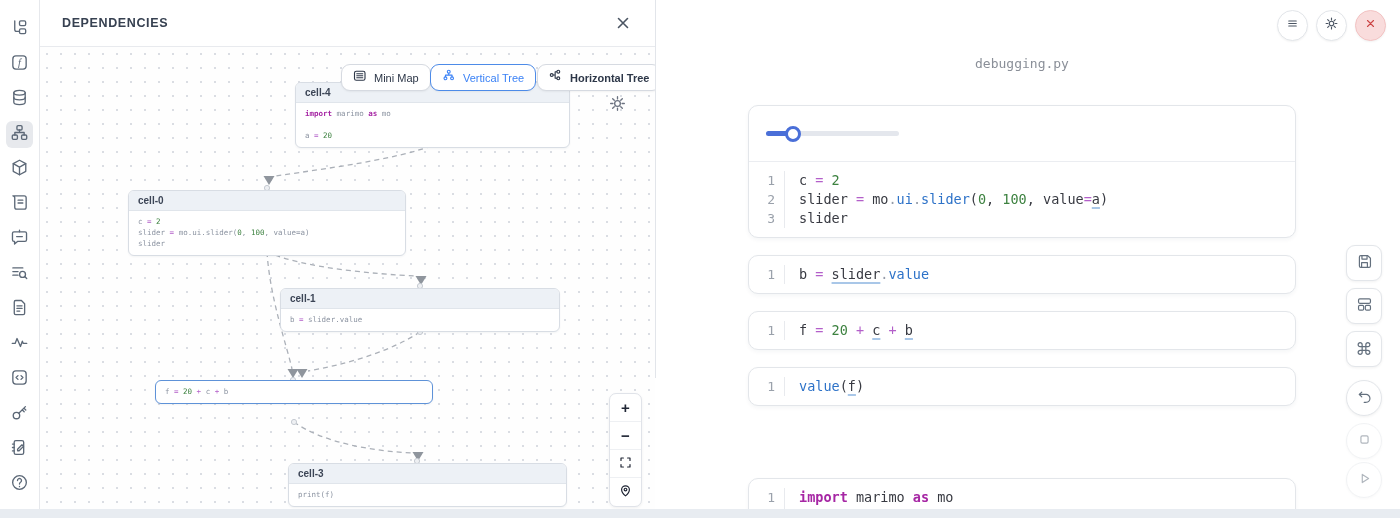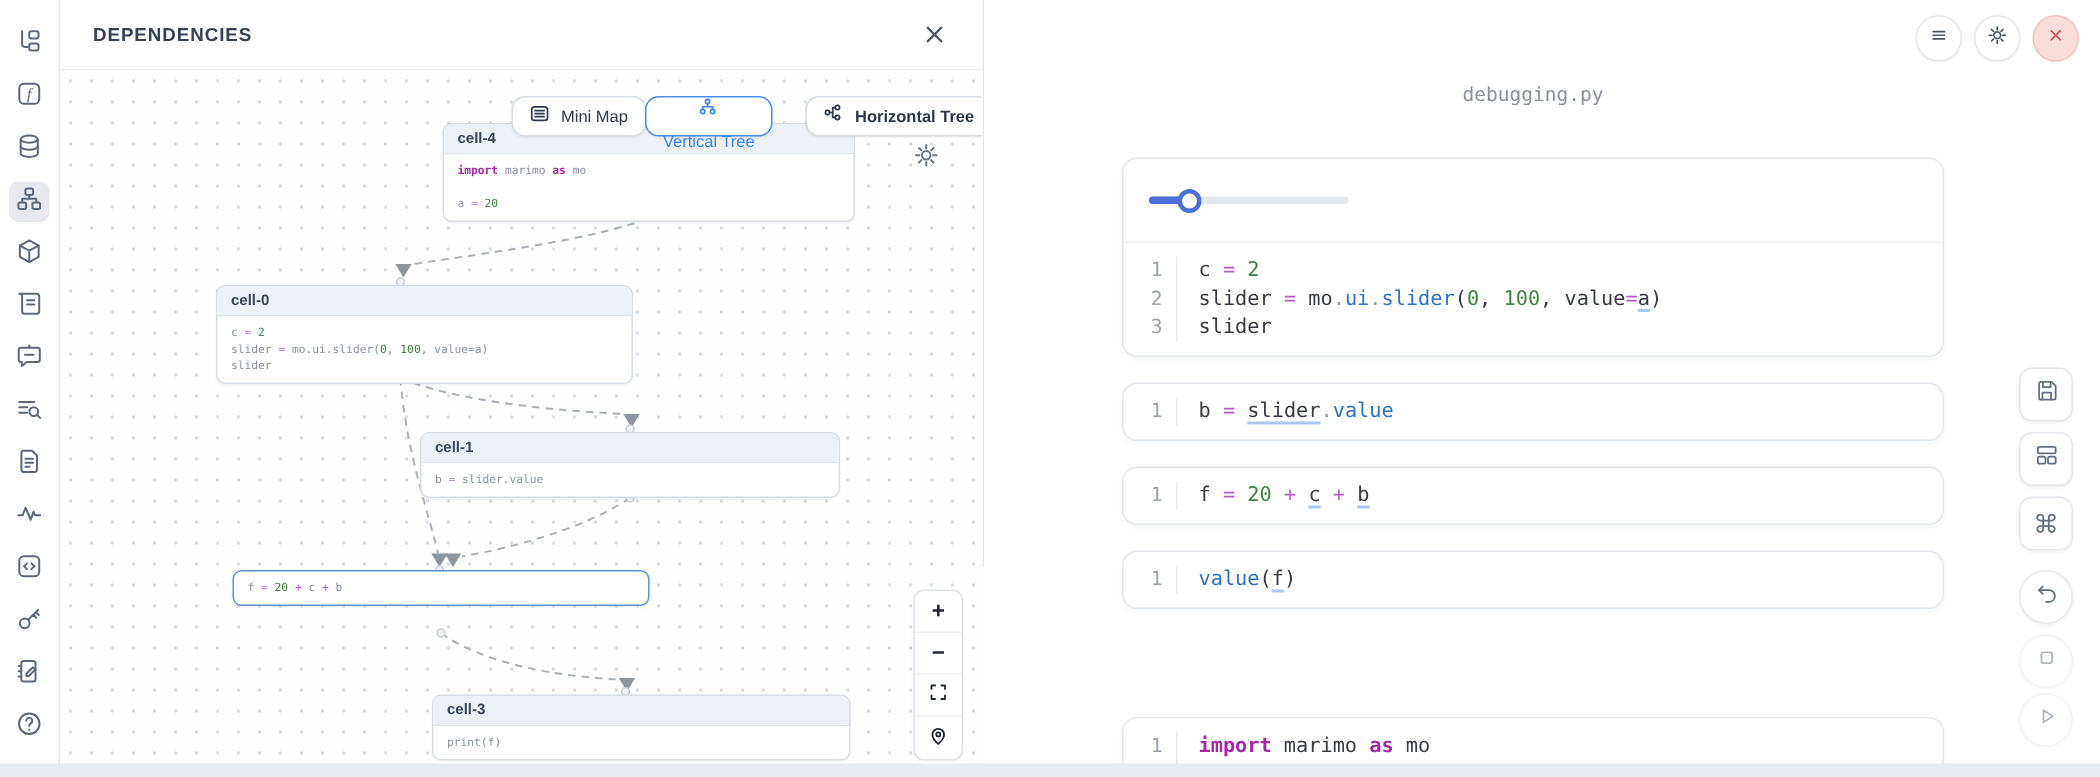--- a/index.html
+++ b/index.html
@@ -37,21 +37,21 @@
     padding:4px 9px; font-size:10px; font-weight:700; color:#3c4556; }
   .gnode-body { padding:5px 9px 6px; font-family:"DejaVu Sans Mono", monospace; font-size:7.5px; }
   .gline { min-height:11px; line-height:11px; white-space:pre; }
 
   
   #view-toolbar { position:absolute; top:17px; left:0; width:615px; height:0; z-index:5; }
   .pill { position:absolute; top:0; height:27px; display:flex; align-items:center; gap:6px;
     background:#fff; border:1px solid #d6dae1; border-radius:9px; padding:0 11px;
     font-size:11px; color:#2d3748; cursor:pointer; box-shadow:0 1px 2px rgba(0,0,0,.05);
     white-space:nowrap; }
-  .pill.active { border:1.5px solid #4d8be8; color:#3b82f6;flex-direction:column; }
+  .pill.active { border:1.5px solid #4d8be8; color:#3b82f6; }
   .pill svg { width:15px; height:15px; }
 
   #graph-gear { position:absolute; left:568px; top:47px; width:20px; height:20px;
     color:#6b7280; cursor:pointer; z-index:5; }
   #graph-gear svg { width:19px; height:19px; }
 
   
   #zoom-stack { position:absolute; left:569px; top:346px; width:33px; background:#fff;
     border:1px solid #e0e3e9; border-radius:7px; box-shadow:0 1px 3px rgba(0,0,0,.06);
     overflow:hidden; z-index:5; }
@@ -242,21 +242,21 @@
       </svg>
     <div id="nodes-layer">
         <div class="gnode" style="left: 255px; top: 35px; width: 275px;">
           <div class="gnode-header">cell-4</div>
           <div class="gnode-body">
             <div class="gline"><span class="tk-kw">import</span><span class="tk-gn"> marimo </span><span class="tk-kw">as</span><span class="tk-gn"> mo</span></div>
             <div class="gline">&nbsp;</div>
             <div class="gline"><span class="tk-gn">a </span><span class="tk-op">=</span><span class="tk-gn"> </span><span class="tk-num">20</span></div>
           </div>
         </div>
-        <div class="gnode" style="left: 88px; top: 143px; width: 278px; margin-left: 16px;">
+        <div class="gnode" style="left: 88px; top: 143px; width: 278px;">
           <div class="gnode-header">cell-0</div>
           <div class="gnode-body">
             <div class="gline"><span class="tk-gn">c </span><span class="tk-op">=</span><span class="tk-gn"> </span><span class="tk-num">2</span></div>
             <div class="gline"><span class="tk-gn">slider </span><span class="tk-op">=</span><span class="tk-gn"> mo.ui.slider(</span><span class="tk-num">0</span><span class="tk-gn">, </span><span class="tk-num">100</span><span class="tk-gn">, value=a)</span></div>
             <div class="gline"><span class="tk-gn">slider</span></div>
           </div>
         </div>
         <div class="gnode" style="left: 240px; top: 241px; width: 280px;">
           <div class="gnode-header">cell-1</div>
           <div class="gnode-body">

